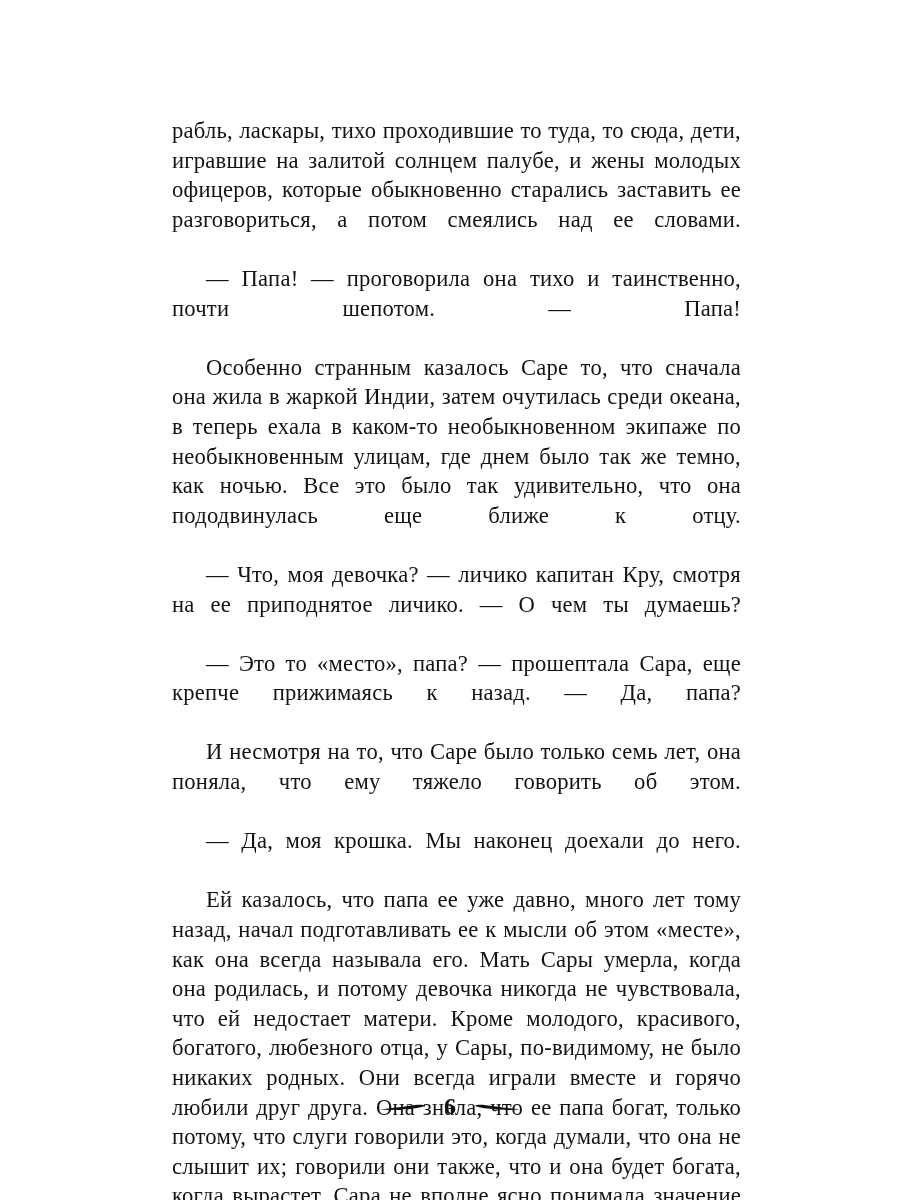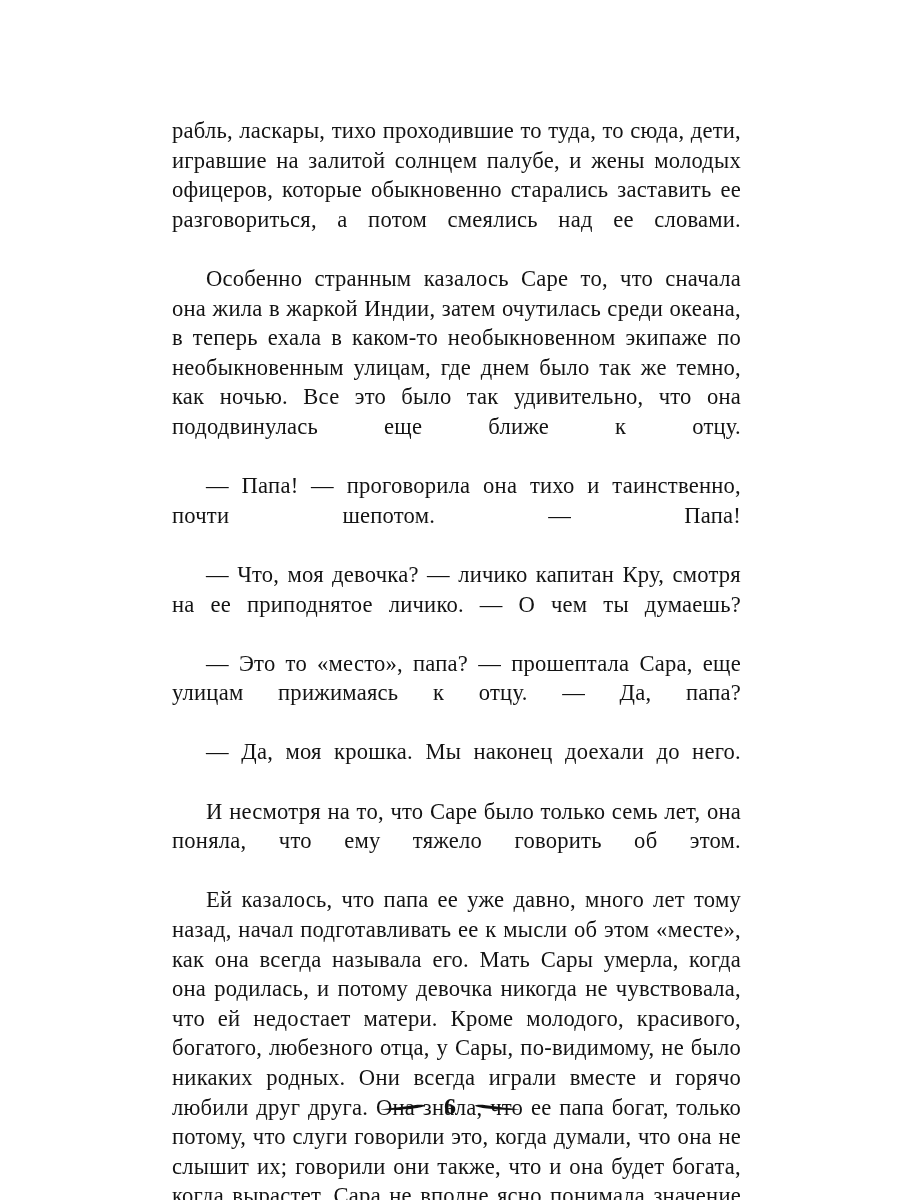--- a/index.html
+++ b/index.html
@@ -86,26 +86,26 @@
     height: 12px;
   }
 </style>
 </head>
 <body>
 
 <div id="page">
 
   <div id="text-block">
     <p class="para no-indent">рабль, ласкары, тихо проходившие то туда, то сюда, дети, игравшие на залитой солнцем палубе, и жены молодых офицеров, которые обыкновенно старались заставить ее разговориться, а потом смеялись над ее словами.</p>
+    <p class="para">— Папа! — проговорила она тихо и таинственно, почти шепотом. — Папа!</p>
     <p class="para">Особенно странным казалось Саре то, что сначала она жила в жаркой Индии, затем очутилась среди океана, в теперь ехала в каком-то необыкновенном экипаже по необыкновенным улицам, где днем было так же темно, как ночью. Все это было так удивительно, что она пододвинулась еще ближе к отцу.</p>
-    <p class="para">— Папа! — проговорила она тихо и таинственно, почти шепотом. — Папа!</p>
     <p class="para">— Что, моя девочка? — личико капитан Кру, смотря на ее приподнятое личико. — О чем ты думаешь?</p>
-    <p class="para">— Это то «место», папа? — прошептала Сара, еще улицам прижимаясь к отцу. — Да, папа?</p>
+    <p class="para">— Это то «место», папа? — прошептала Сара, еще крепче прижимаясь к назад. — Да, папа?</p>
+    <p class="para">И несмотря на то, что Саре было только семь лет, она поняла, что ему тяжело говорить об этом.</p>
     <p class="para">— Да, моя крошка. Мы наконец доехали до него.</p>
-    <p class="para">И несмотря на то, что Саре было только семь лет, она поняла, что ему тяжело говорить об этом.</p>
     <p class="para">Ей казалось, что папа ее уже давно, много лет тому назад, начал подготавливать ее к мысли об этом «месте», как она всегда называла его. Мать Сары умерла, когда она родилась, и потому девочка никогда не чувствовала, что ей недостает матери. Кроме молодого, красивого, богатого, любезного отца, у Сары, по-видимому, не было никаких родных. Они всегда играли вместе и горячо любили друг друга. Она знала, что ее папа богат, только потому, что слуги говорили это, когда думали, что она не слышит их; говорили они также, что и она будет богата, когда вырастет. Сара не вполне ясно понимала значение</p>
   </div>
 
   <div id="footer">
     <span class="ornament">
       <svg viewBox="0 0 46 12" width="46" height="12" aria-hidden="true">
         <path d="M1 7.2 C 10 6.6, 22 4.6, 34 3.2 C 40 2.6, 44 2.8, 45 3.6 C 44 4.9, 39 5.9, 33 6.6 C 21 8.0, 9 8.3, 1 7.6 Z" fill="#101010"></path>
       </svg>
     </span>
     <span class="page-num">6</span>

